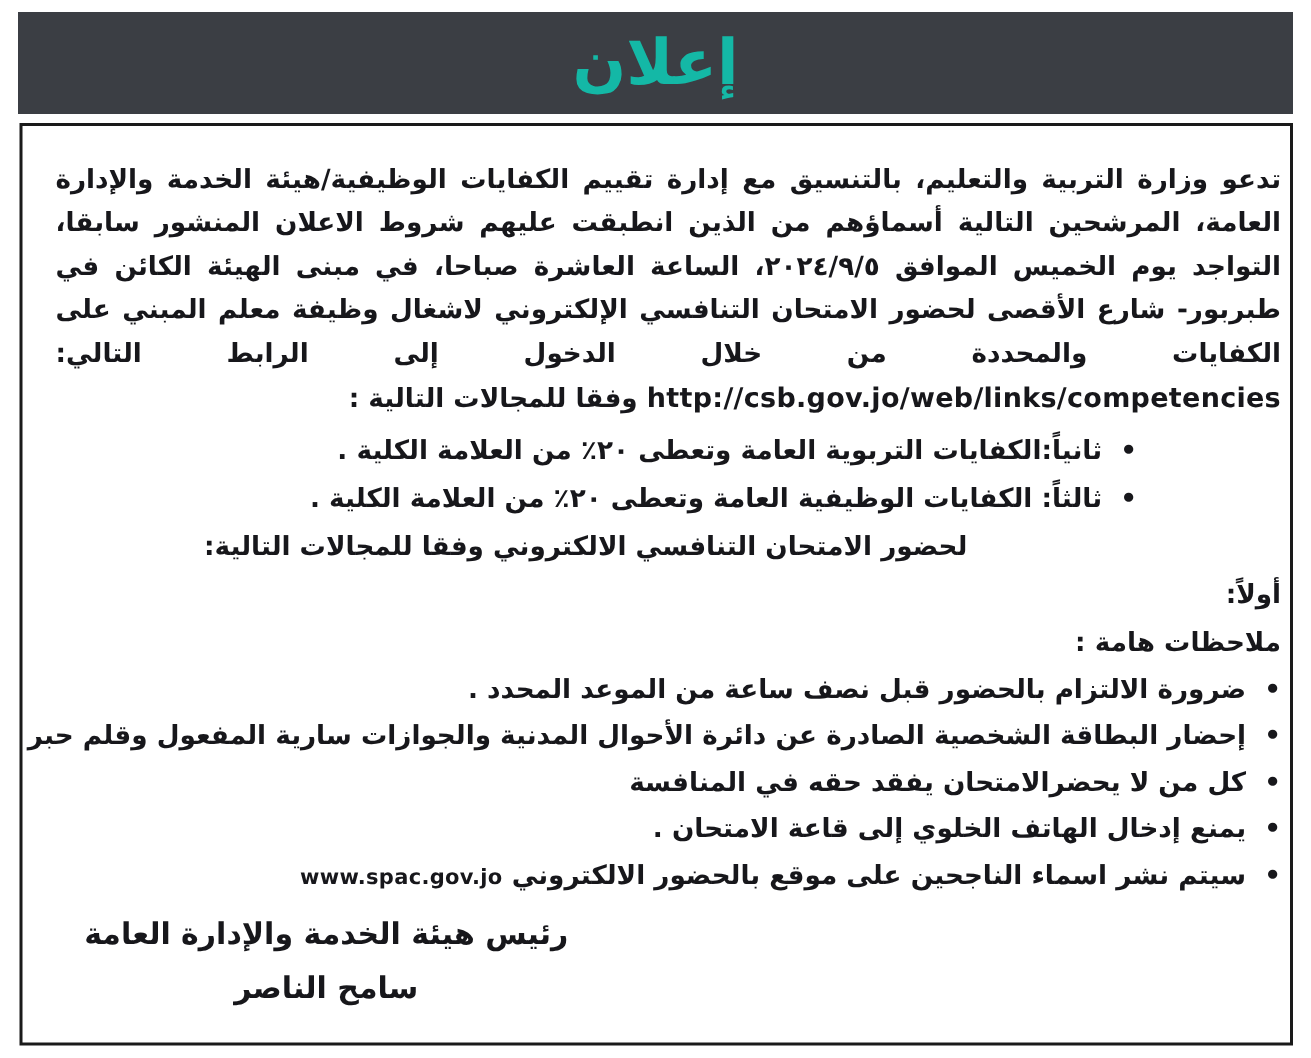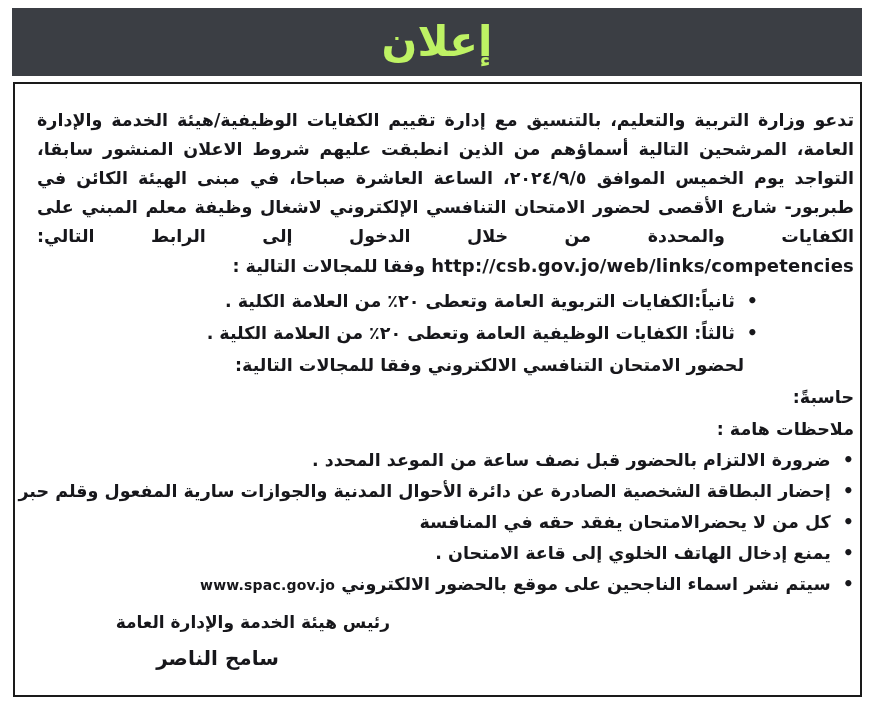--- a/index.html
+++ b/index.html
@@ -14,21 +14,21 @@
     overflow:hidden;
     box-sizing:border-box;
   }
   .header-bar{
     position:absolute;
     top:8px;right:12px;left:12px;height:68px;
     background:#3b3e44;
     display:flex;align-items:center;justify-content:center;
   }
   .header-title{
-    color:#bef264;
+    color:#14b8a6;
     font-size:42px;
     font-weight:700;
     line-height:1;
   }
   .content-box{
     position:absolute;
     top:82px;right:12px;left:13px;bottom:8px;
     border:2px solid #1a1a1a;
     background:#ffffff;
     padding:22px 6px 6px 22px;
@@ -49,35 +49,34 @@
     direction:ltr;
     display:inline-block;
   }
   .line{
     font-size:17.5px;
     line-height:32px;
     white-space:nowrap;
   }
   .bullets{margin-top:4px;}
   .indent{padding-right:96px;}
-  .indent2{padding-right:110px;}
+  .indent2{padding-right:110px;text-align:center;}
   .marker{margin-left:6px;}
   .notes .line{line-height:31px;}
   .notes .url{font-size:14px;}
   .signature{
     width:345px;
     margin:4px auto 0 8px;
     margin-right:auto;
     text-align:center;
   }
   .signature .sig-title{
-    font-size:17px;
+    font-size:20px;
     line-height:34px;
     white-space:nowrap;
-    text-align:right;
   }
   .signature .sig-name{
     font-size:20px;
     line-height:38px;
   }
 </style>
 </head>
 <body>
 
 <div class="page">
@@ -99,21 +98,21 @@
         <span class="marker">•</span>
         <span>ثانياً:الكفايات التربوية العامة وتعطى ٢٠٪ من العلامة الكلية .</span>
       </div>
       <div class="line indent">
         <span class="marker">•</span>
         <span>ثالثاً: الكفايات الوظيفية العامة وتعطى ٢٠٪ من العلامة الكلية .</span>
       </div>
     </div>
 
     <div class="line indent2">لحضور الامتحان التنافسي الالكتروني وفقا للمجالات التالية:</div>
-    <div class="line">حاسبةً:</div>
+    <div class="line">أولاً:</div>
     <div class="line">ملاحظات هامة :</div>
 
     <div class="notes">
       <div class="line">
         <span class="marker">•</span>
         <span>ضرورة الالتزام بالحضور قبل نصف ساعة من الموعد المحدد .</span>
       </div>
       <div class="line">
         <span class="marker">•</span>
         <span>إحضار البطاقة الشخصية الصادرة عن دائرة الأحوال المدنية والجوازات سارية المفعول وقلم حبر وآلة حاسبة .</span>

